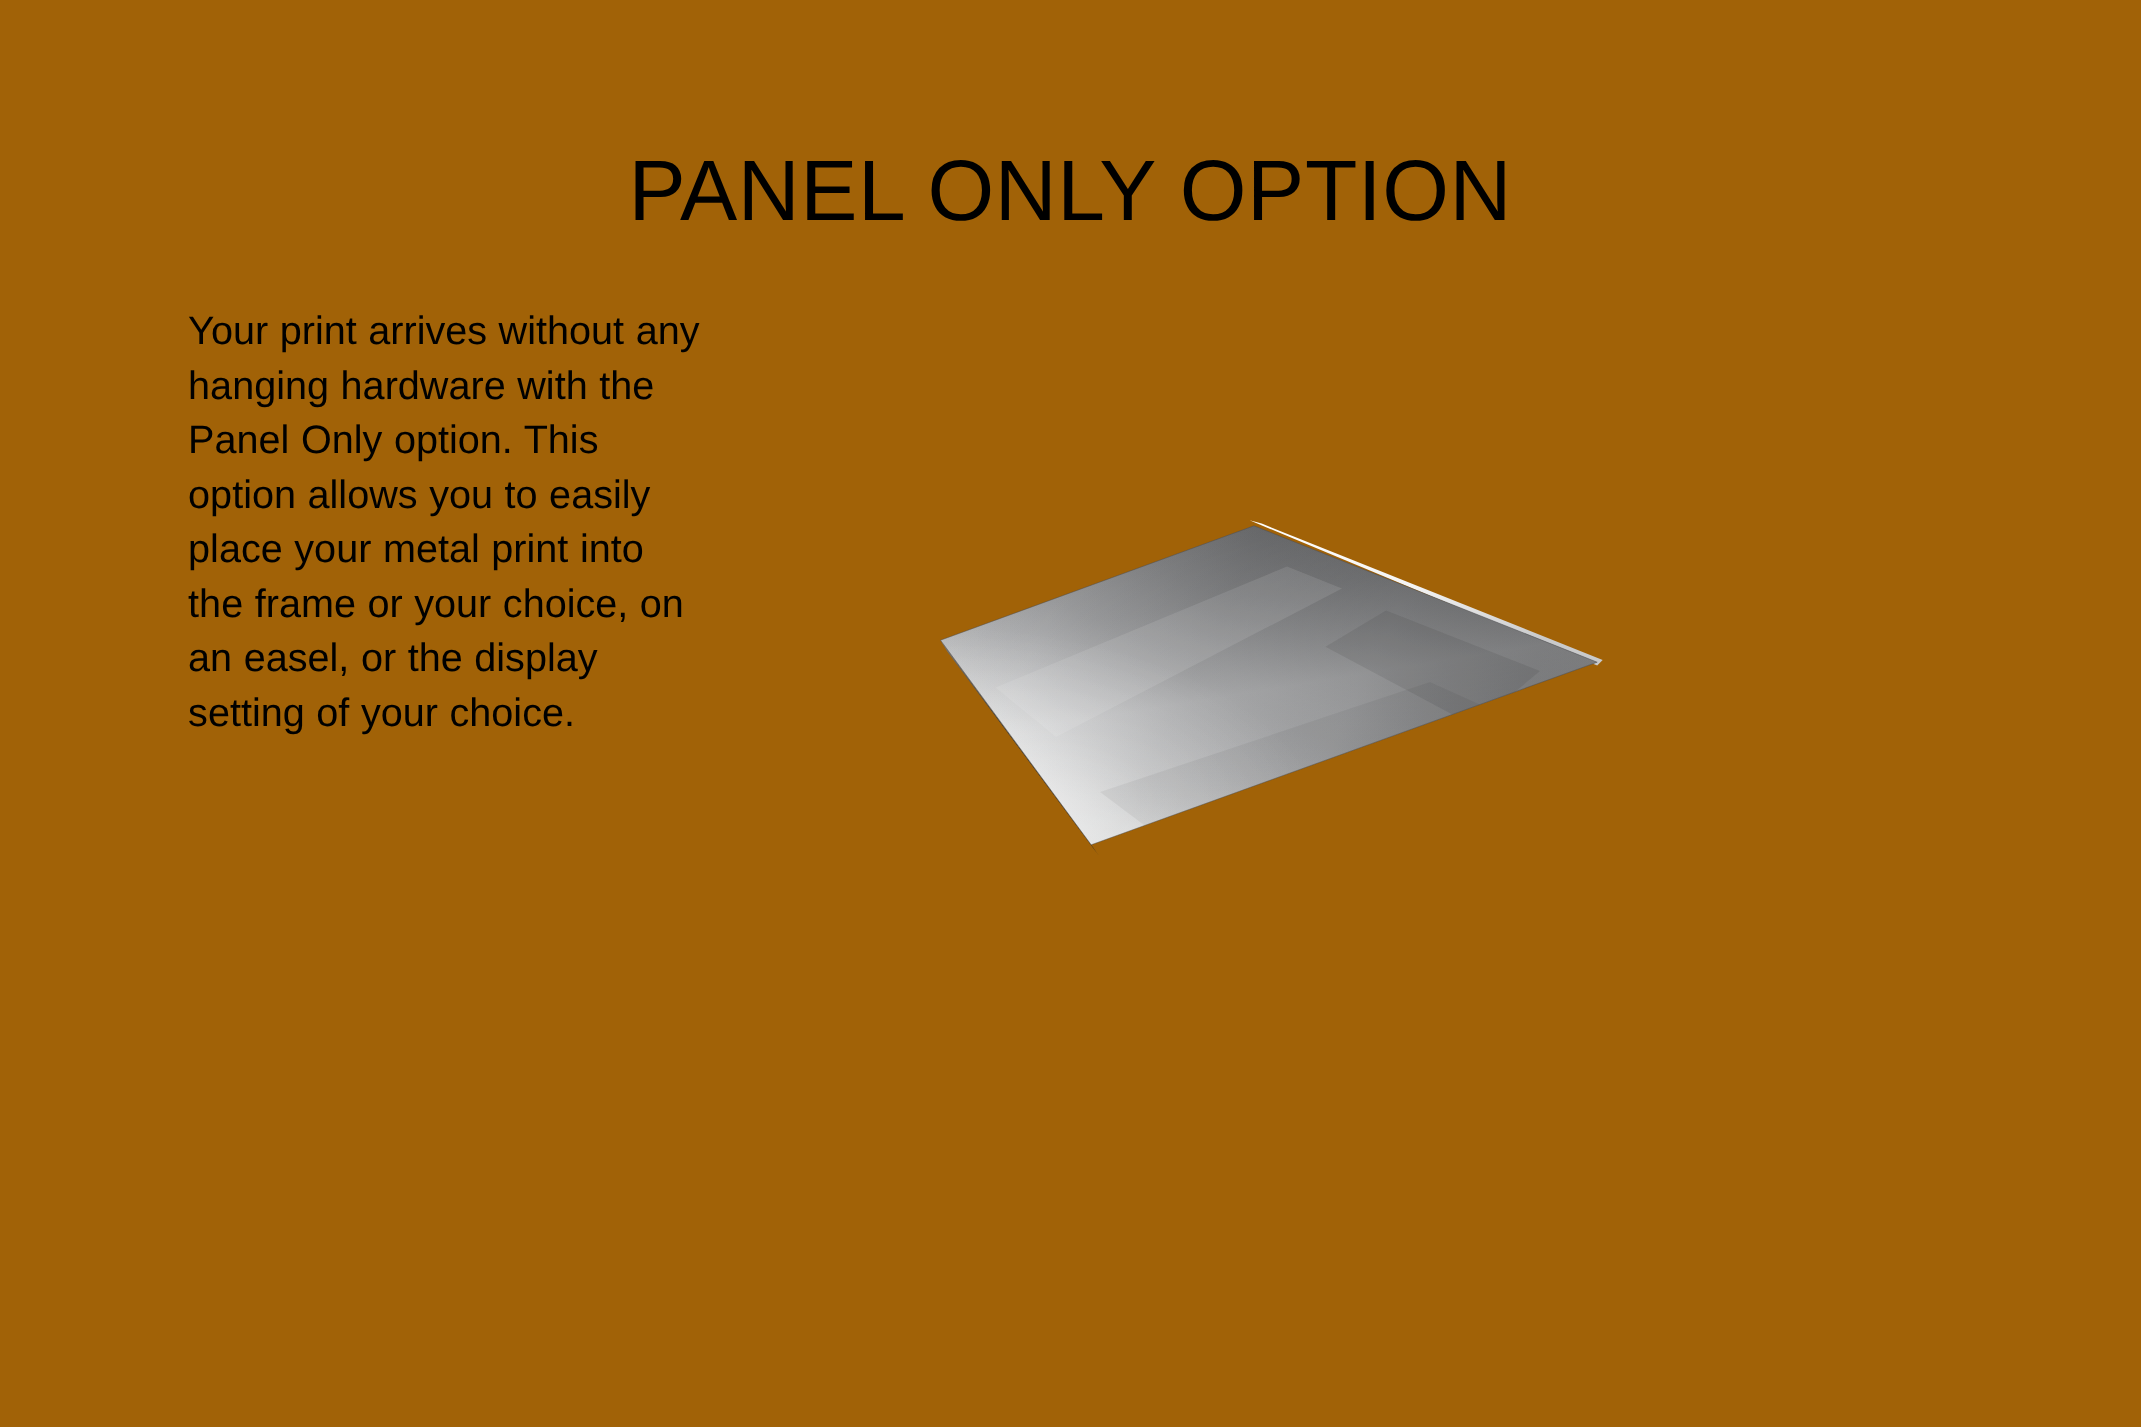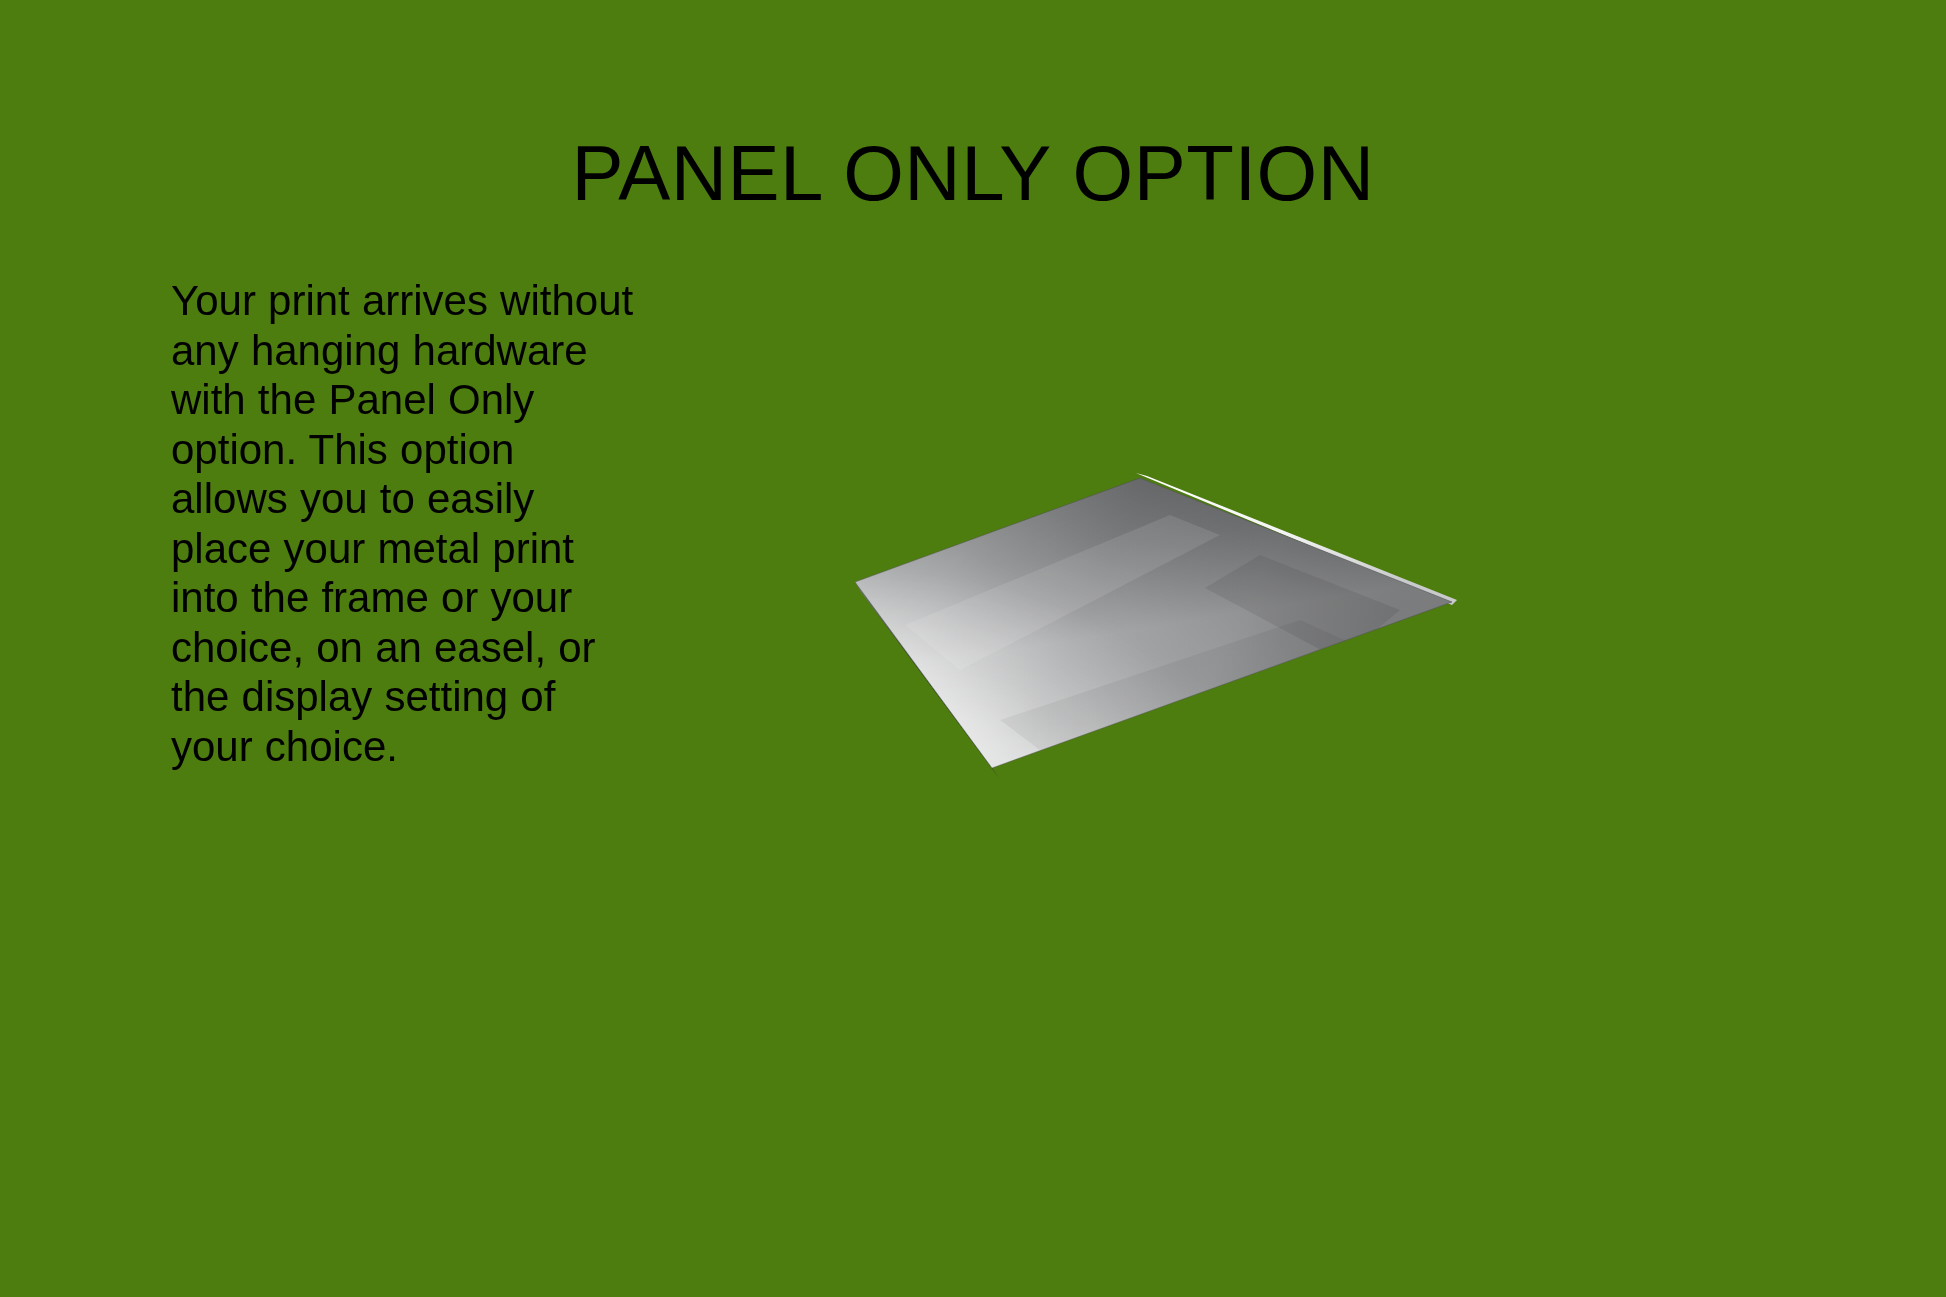--- a/index.html
+++ b/index.html
@@ -9,21 +9,21 @@
     background: #ffffff;
   }
   body {
     font-family: "Liberation Sans", sans-serif;
     -webkit-font-smoothing: antialiased;
   }
   #slide {
     position: relative;
     width: 1946px;
     height: 1297px;
-    background: #4d7c0f;
+    background: #a16207;
     overflow: hidden;
   }
 
   
   #slide-title {
     position: absolute;
     left: 0;
     top: 82px;
     width: 1946px;
     text-align: center;
@@ -34,21 +34,21 @@
     letter-spacing: 0.5px;
     white-space: nowrap;
   }
 
   
   #body-text {
     position: absolute;
     left: 171px;
     top: 276px;
     width: 470px;
-    font-size: 42px;
+    font-size: 36px;
     line-height: 49.5px;
     font-weight: 400;
     color: #000000;
     text-align: left;
     word-spacing: 0.5px;
   }
 
   
   #panel-figure {
     position: absolute;

